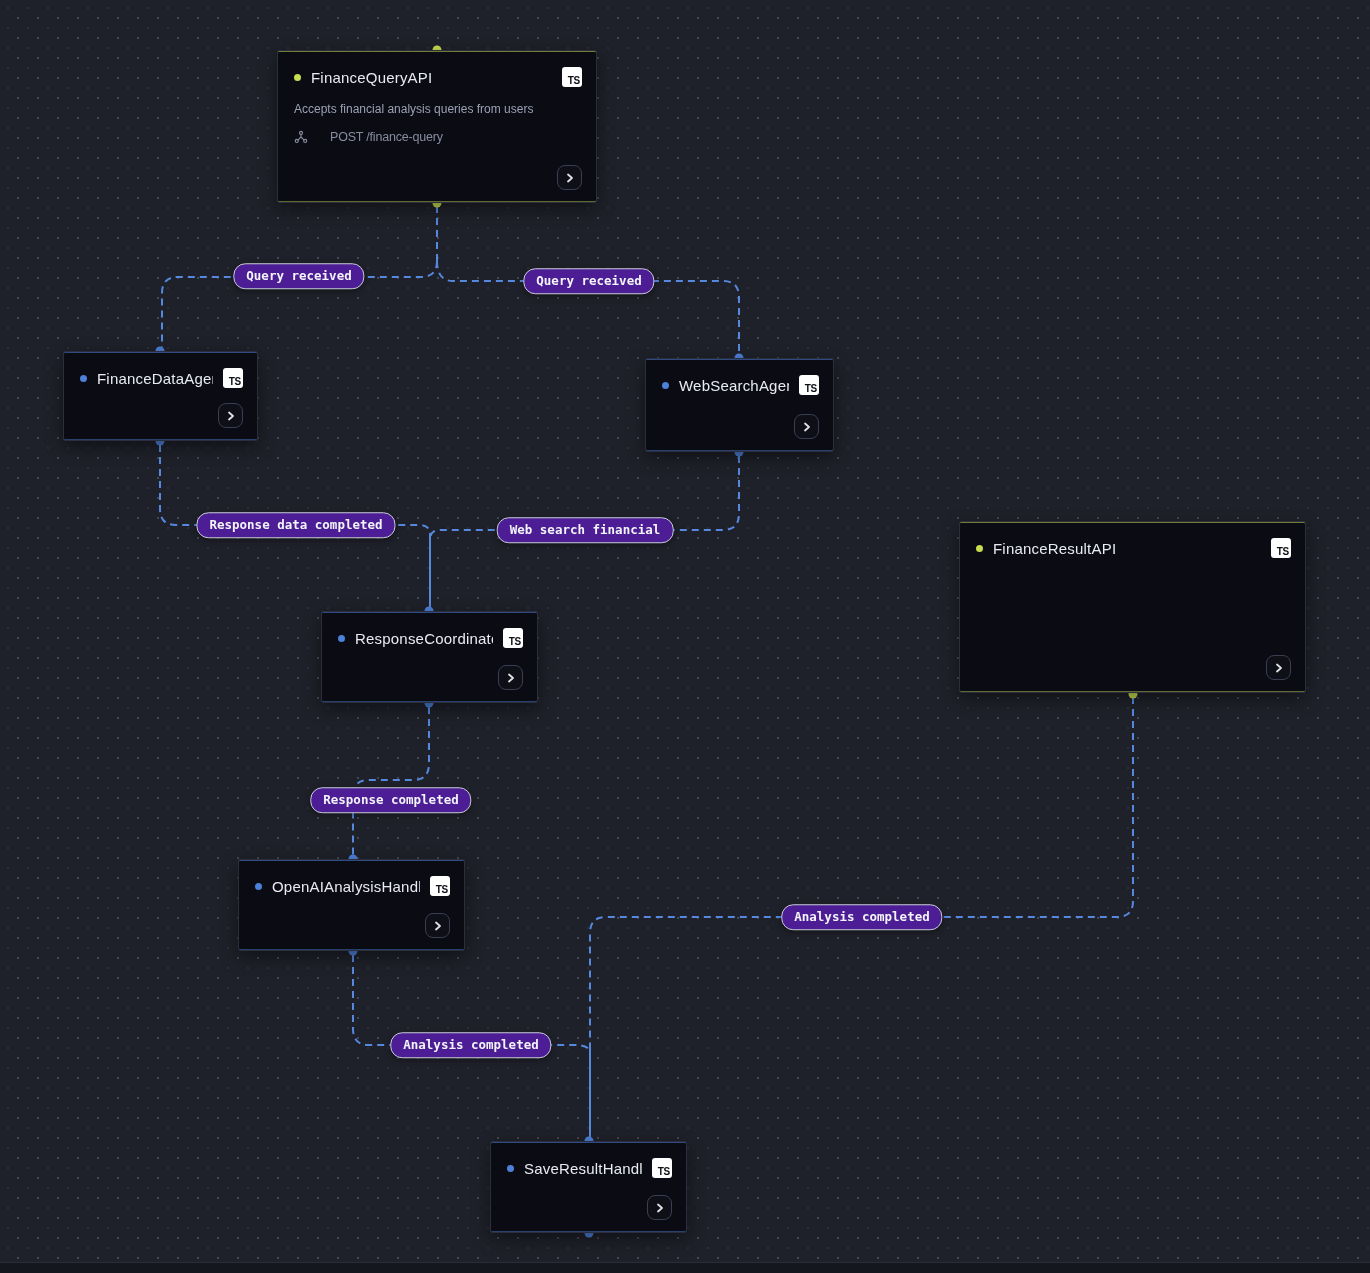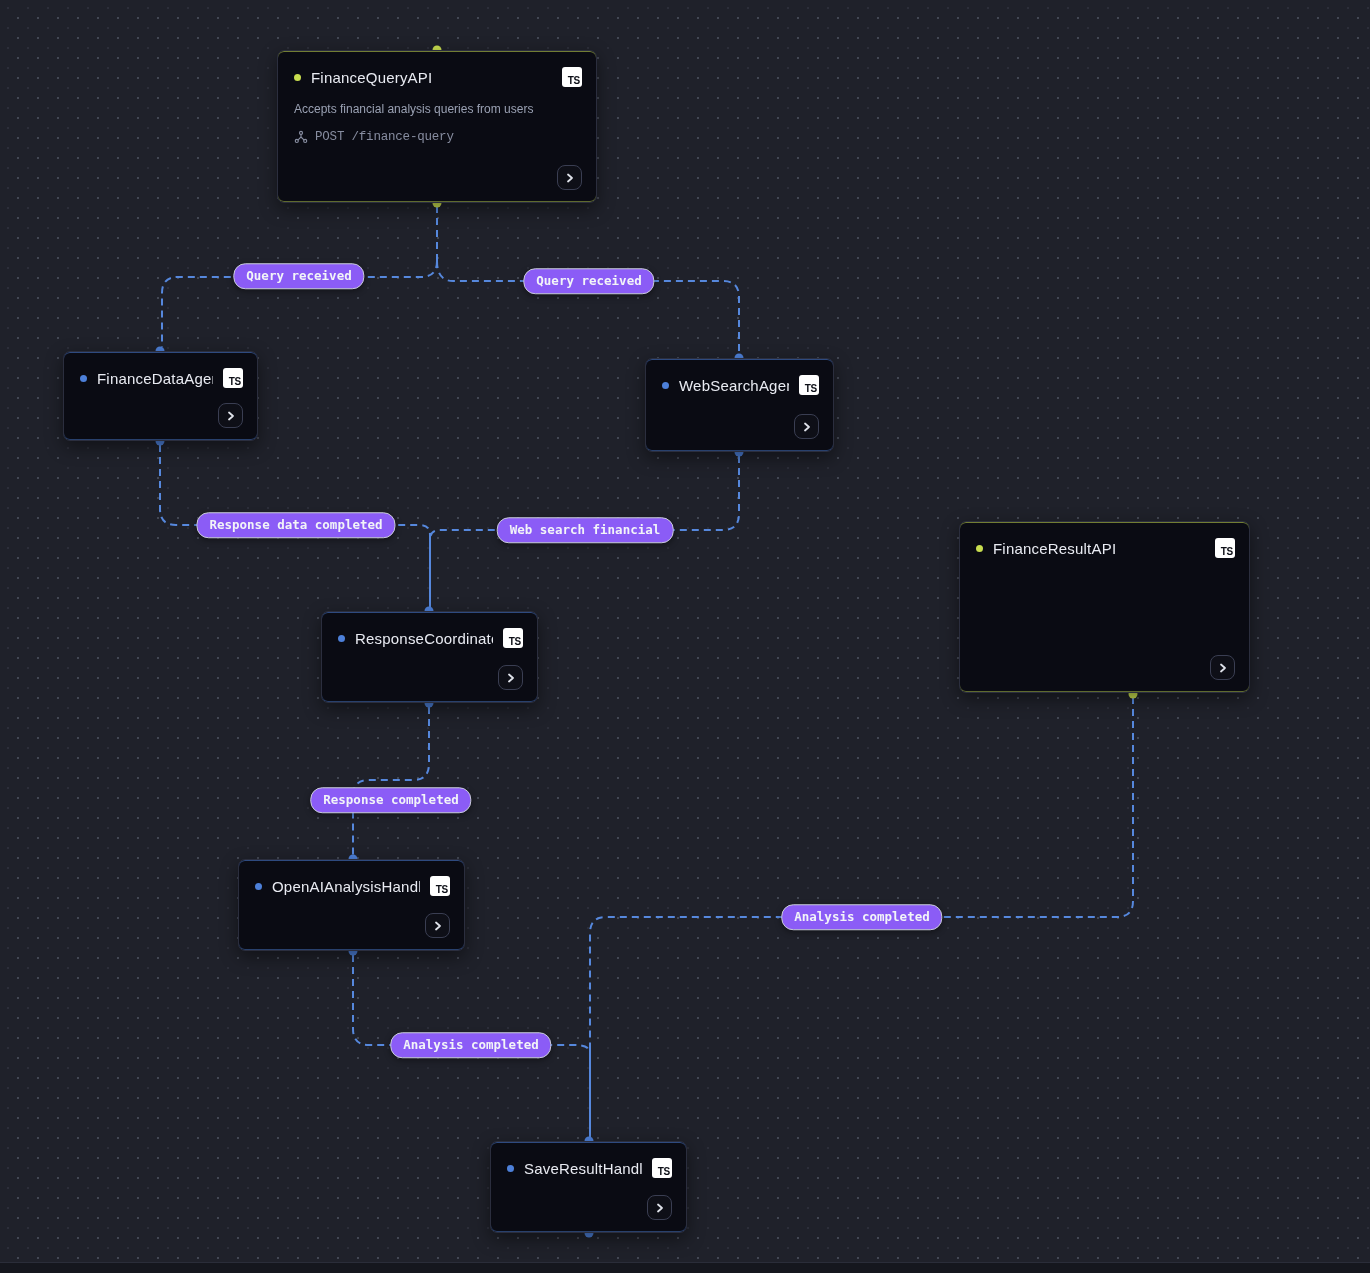--- a/index.html
+++ b/index.html
@@ -8,50 +8,50 @@
     background-color:#1f212a;
     background-image:
       radial-gradient(circle, rgba(160,168,190,.28) 1.1px, transparent 1.3px),
       radial-gradient(circle, rgba(120,128,150,.14) 1px, transparent 1.2px);
     background-size:20px 20px, 20px 20px;
     background-position:8px 8px, 18px 18px;
     font-family:"Liberation Sans", sans-serif;
   }
   #edges{position:absolute;left:0;top:0;pointer-events:none;}
   .node{
-    position:absolute;box-sizing:border-box;border-radius:7px;
+    position:absolute;box-sizing:border-box;border-radius:2px;
     background:#0a0b13;border:1px solid #2b2e3e;
     box-shadow:0 6px 18px rgba(0,0,0,.45);
   }
   .node.api{box-shadow:inset 0 1px 0 rgba(200,221,79,.55), inset 0 -1px 0 rgba(200,221,79,.45), 0 6px 18px rgba(0,0,0,.45);}
   .node.event{box-shadow:inset 0 1px 0 rgba(77,128,217,.55), inset 0 -1px 0 rgba(77,128,217,.45), 0 6px 18px rgba(0,0,0,.45);}
   .node-header{display:flex;align-items:center;gap:10px;padding:16px 14px 0 16px;}
   .status-dot{width:7px;height:7px;border-radius:50%;flex:0 0 auto;}
   .api .status-dot{background:#c8dd4f;}
   .event .status-dot{background:#4d80d9;}
   .node-title{color:#e9ebf2;font-size:15px;font-weight:500;letter-spacing:.2px;flex:1 1 auto;white-space:nowrap;overflow:hidden;}
   .ts-badge{
     width:20px;height:20px;border-radius:3px;background:#ffffff;color:#0c0e16;
     font-size:10px;font-weight:bold;display:flex;align-items:flex-end;justify-content:flex-end;
     padding:0 2px 1px 0;box-sizing:border-box;flex:0 0 auto;letter-spacing:-.3px;
   }
   .node-desc{color:#9aa1b3;font-size:12px;line-height:1.45;padding:14px 16px 0 16px;}
   .node-endpoint{
-    display:flex;align-items:center;gap:7px;padding:12px 16px 0 16px;
-    color:#878da0;font-family:Liberation Mono, monospace;font-size:12.5px;letter-spacing:-.2px;white-space:nowrap;
+    display:flex;align-items:center;gap:22px;padding:12px 16px 0 16px;
+    color:#878da0;font-family:Liberation Sans, sans-serif;font-size:12.5px;letter-spacing:-.2px;white-space:nowrap;
   }
   .webhook-icon{display:flex;align-items:center;}
   .expand-btn{
     position:absolute;right:14px;bottom:12px;width:25px;height:25px;
     border-radius:8px;border:1px solid #3a3e52;background:rgba(255,255,255,.02);
     display:flex;align-items:center;justify-content:center;cursor:pointer;padding:0;
   }
   .edge-label{
     position:absolute;transform:translate(-50%,-50%);
-    background:#8b5cf6;border:1px solid #c9cdd8;border-radius:12px;
+    background:#4c1d95;border:1px solid #c9cdd8;border-radius:12px;
     color:#f2f4f8;font-family:"DejaVu Sans Mono", monospace;font-weight:bold;
     font-size:12.5px;line-height:1;padding:6px 12px 5px 12px;white-space:nowrap;
     box-shadow:0 2px 6px rgba(0,0,0,.4);
   }
   .bottom-bar{
     position:absolute;left:0;bottom:0;width:100%;height:10px;
     background:#15171e;border-top:1px solid #2a2d39;
   }
 </style>
 </head>
@@ -151,21 +151,21 @@
       <span class="node-title">ResponseCoordinator</span>
       <span class="ts-badge">TS</span>
     </div>
     <button class="expand-btn">
       <svg width="10" height="10" viewBox="0 0 10 10" fill="none" stroke="#dfe2ea" stroke-width="1.8" stroke-linecap="round" stroke-linejoin="round">
           <path d="M3 1.5 L7 5 L3 8.5"></path>
         </svg>
     </button>
   </div>
 
-  <div class="node api" style="left:959px;top:521px;width:291px;height:172px;">
+  <div class="node api" style="left:959px;top:521px;width:347px;height:172px;">
     <div class="node-header">
       <span class="status-dot"></span>
       <span class="node-title">FinanceResultAPI</span>
       <span class="ts-badge">TS</span>
     </div>
     <button class="expand-btn">
       <svg width="10" height="10" viewBox="0 0 10 10" fill="none" stroke="#dfe2ea" stroke-width="1.8" stroke-linecap="round" stroke-linejoin="round">
           <path d="M3 1.5 L7 5 L3 8.5"></path>
         </svg>
     </button>

